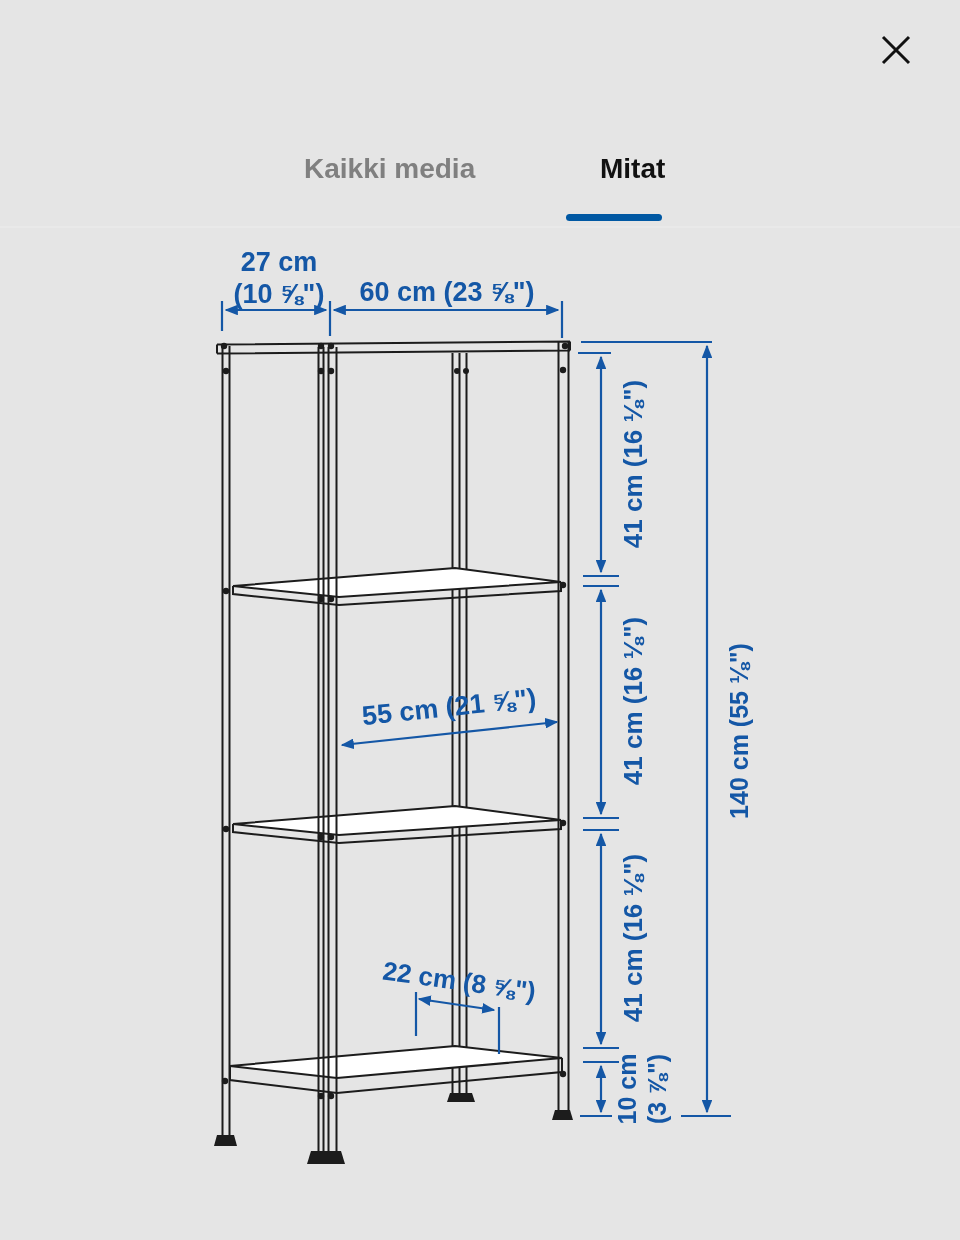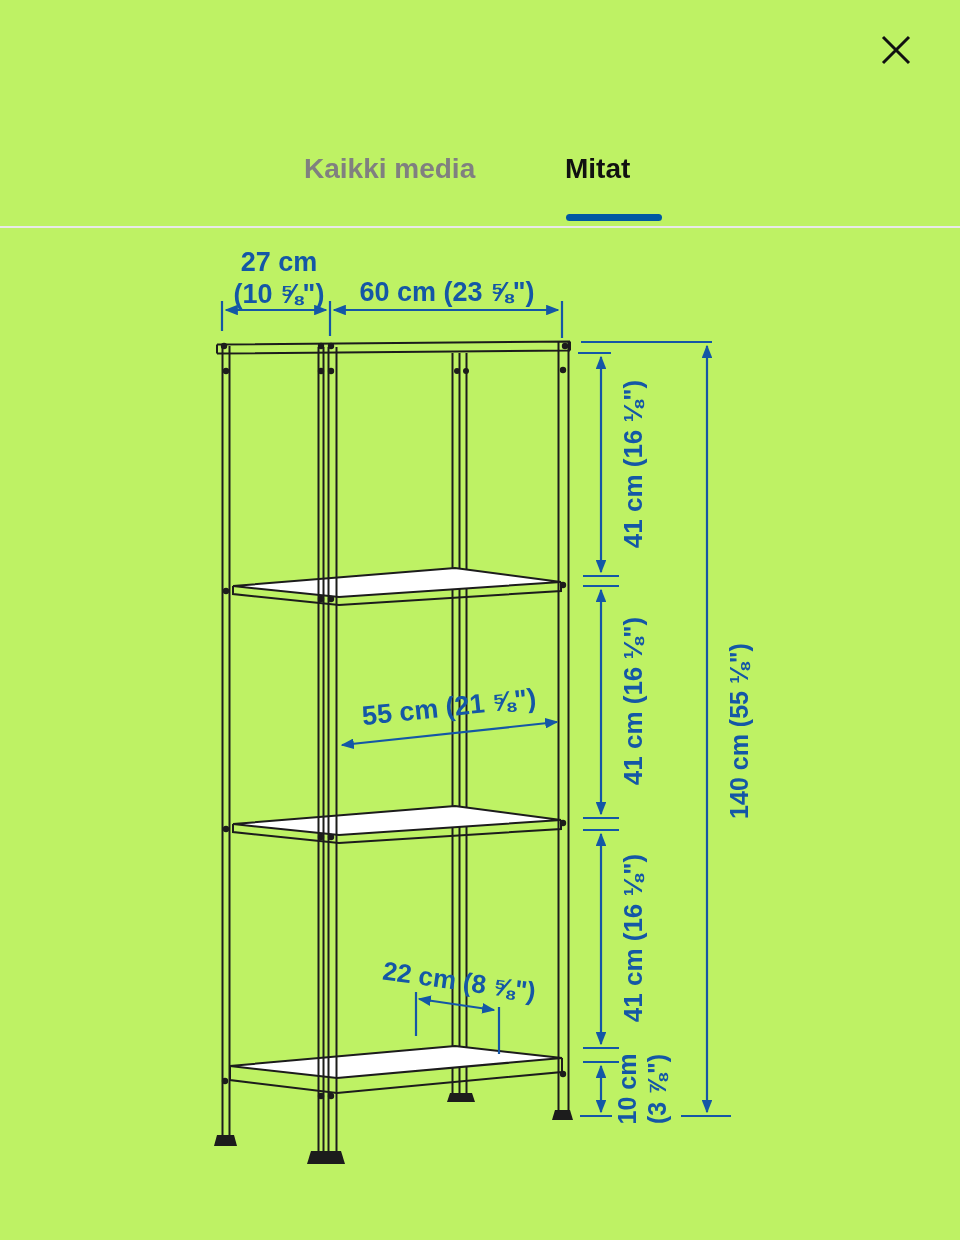--- a/index.html
+++ b/index.html
@@ -1,32 +1,32 @@
 <!DOCTYPE html>
 <html><head>
 <meta charset="utf-8">
 <style>
   html,body{margin:0;padding:0;background:#fff;}
   .screen{
-    position:relative;width:960px;height:1240px;background:#bef264;overflow:hidden;
+    position:relative;width:960px;height:1240px;background:#e5e5e5;overflow:hidden;
     font-family:"Liberation Sans","DejaVu Sans",sans-serif;
   }
   
   .close-btn{
     position:absolute;left:872px;top:26px;width:48px;height:48px;
     background:none;border:none;padding:0;cursor:pointer;
     display:flex;align-items:center;justify-content:center;
   }
   .tab{
     position:absolute;top:151px;font-size:28px;font-weight:700;line-height:36px;
     background:none;border:none;padding:0;cursor:pointer;
     font-family:"Liberation Sans","DejaVu Sans",sans-serif;
   }
   .tab-inactive{left:304px;color:#808080;}
-  .tab-active{left:565px;color:#111111;}
+  .tab-active{left:600px;color:#111111;}
   .tab-underline{
     position:absolute;left:566px;top:214px;width:96px;height:7px;border-radius:3.5px;
     background:#0058a3;
   }
   .header-divider{
     position:absolute;left:0;top:226px;width:960px;height:2px;background:#e9e9e9;
   }
   
   .drawing{position:absolute;left:0;top:230px;}
   .dim-text{

